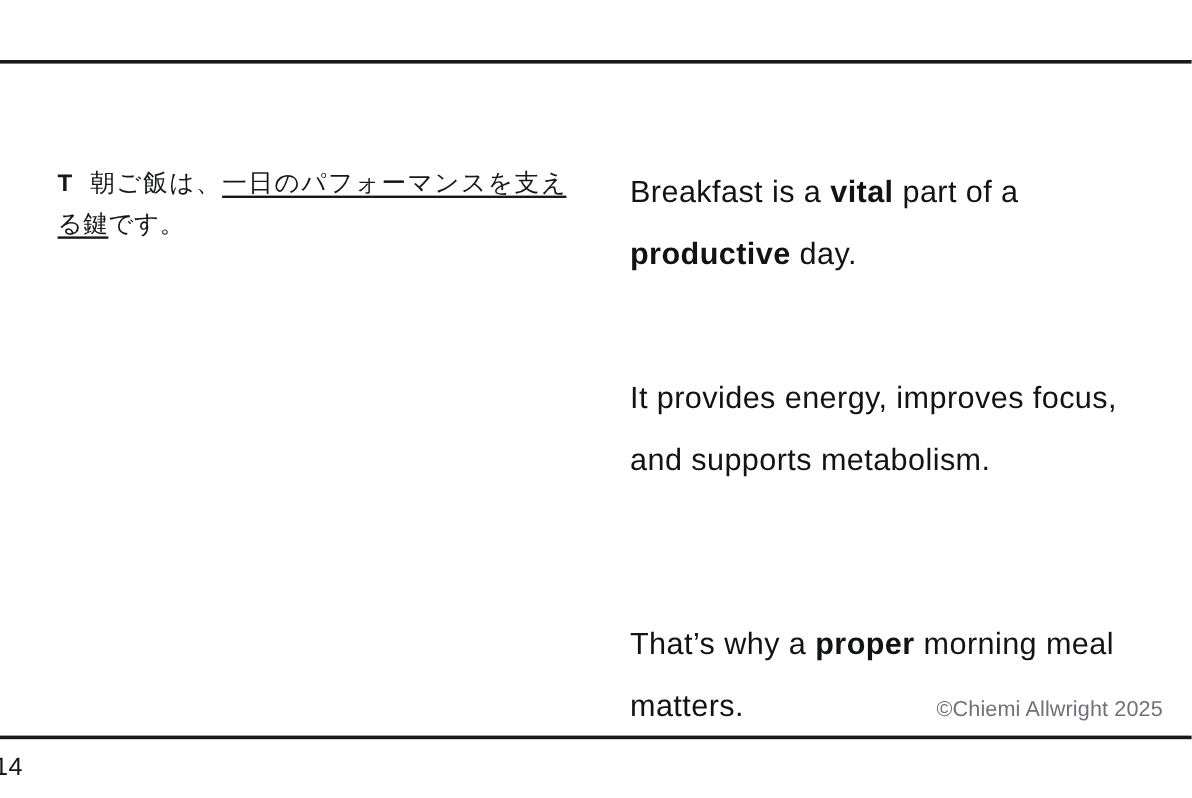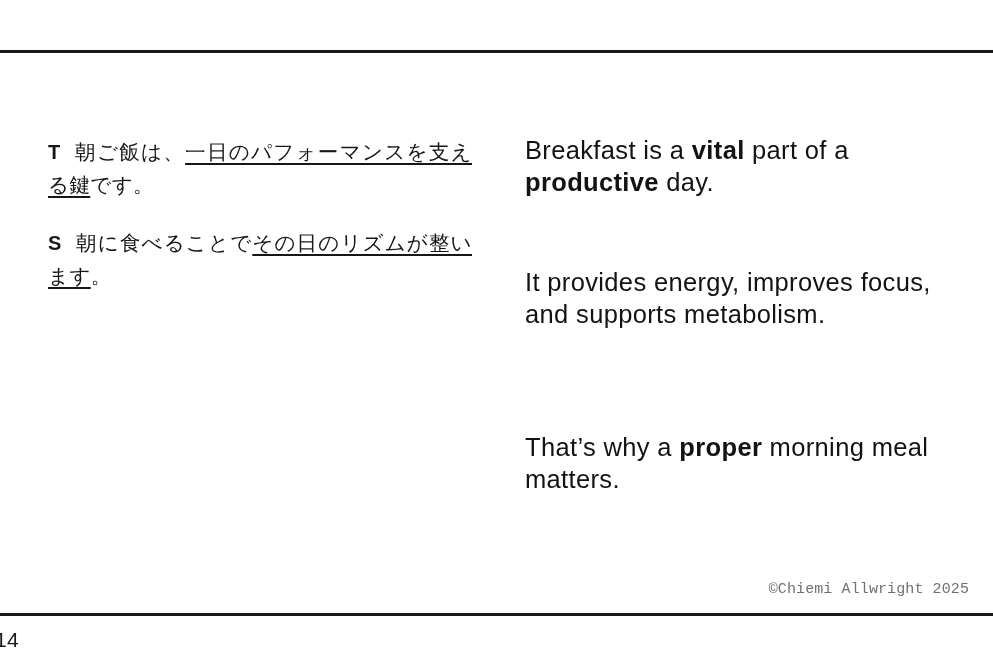--- a/index.html
+++ b/index.html
@@ -84,38 +84,38 @@
     text-decoration: underline;
     text-decoration-thickness: 1.6px;
     text-underline-offset: 4px;
     text-decoration-color: #15171a;
   }
 
   
   .en-block {
     font-family: "Liberation Sans", "DejaVu Sans", sans-serif;
     font-size: 25.5px;
-    line-height: 32px;
+    line-height: 52px;
     color: #111315;
     letter-spacing: 0.35px;
   }
   .en-1 { margin-top: 22px; }
   .en-2 { margin-top: 68px; }
   .en-3 { margin-top: 69px; }
   .en-4 { margin-top: 101px; }
 
   .en-block b { font-weight: bold; }
 
   
   .copyright {
     position: absolute;
     right: 24px;
     top: 581px;
-    font-family: Liberation Mono, monospace;
-    font-size: 15px;
+    font-family: Liberation Sans, sans-serif;
+    font-size: 18px;
     color: #6e7175;
     letter-spacing: 0.1px;
     white-space: nowrap;
   }
 
   .page-number {
     position: absolute;
     left: -5px;
     top: 628px;
     font-family: "Liberation Sans", "DejaVu Sans", sans-serif;
@@ -133,23 +133,20 @@
   <div class="rule rule-bottom" style="background: rgb(23, 25, 28);"></div>
 
   <div class="columns">
 
     <div class="col-jp">
       <p class="jp-block jp-1">
         <span class="jp-label">T</span><span>朝ご飯は、</span><span class="uline">一日のパフォーマンスを支える鍵</span><span>です。</span>
       </p>
 
 
-      <p class="jp-block jp-3">
-        <span class="jp-label">S</span><span>朝に食べることで</span><span class="uline">その日のリズムが整います</span><span>。</span>
-      </p>
 
     </div>
 
     <div class="col-en">
       <p class="en-block en-1">
         <span>Breakfast is a </span><b>vital</b><span> part of a </span><b>productive</b><span> day.</span>
       </p>
 
       <p class="en-block en-2">
         <span>It provides energy, improves focus, and supports metabolism.</span>

